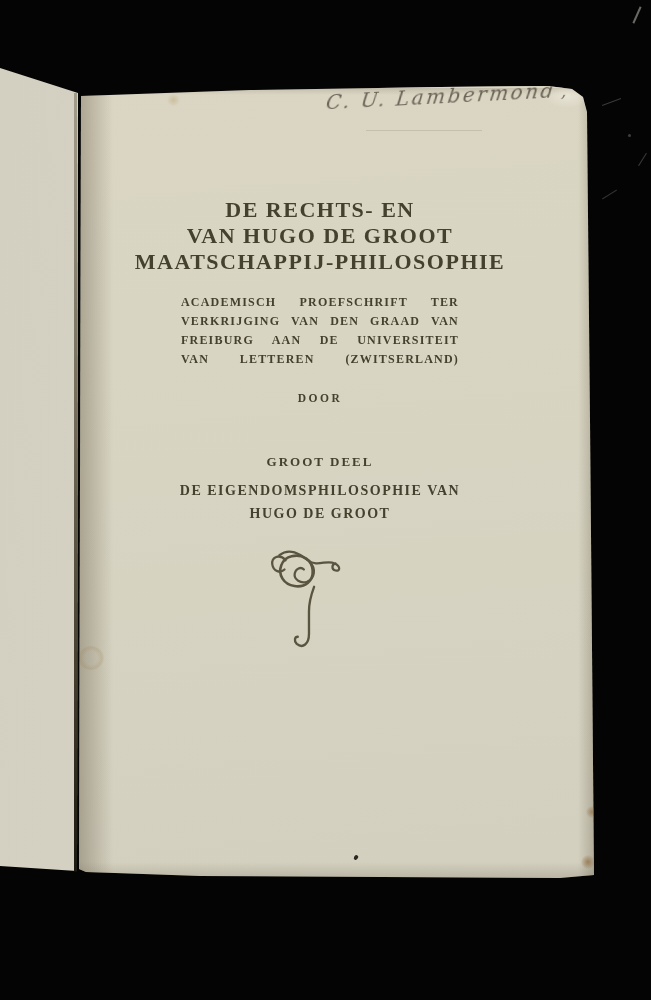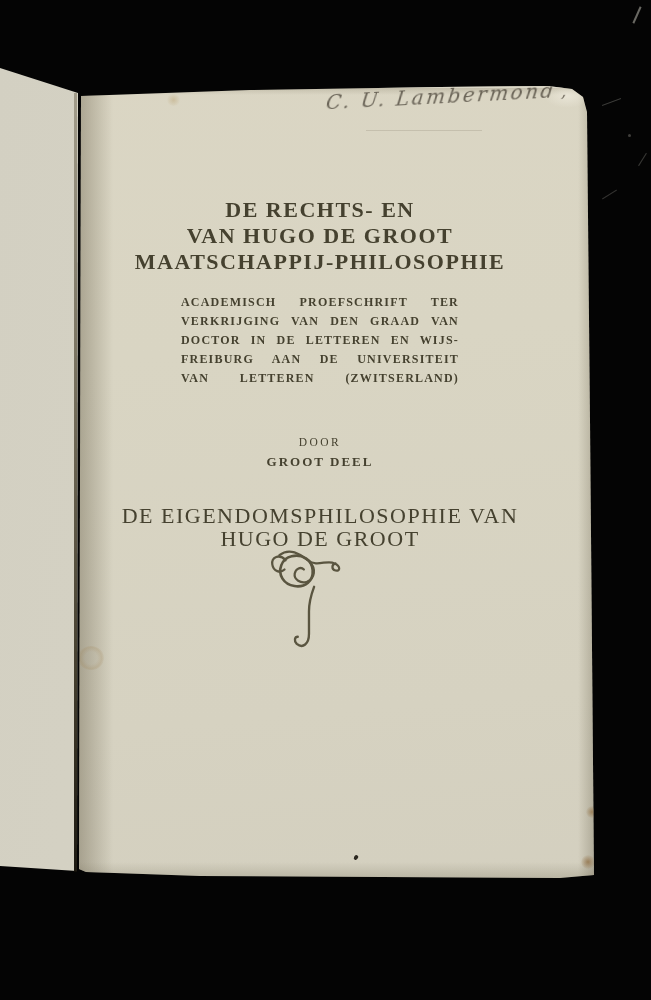--- a/index.html
+++ b/index.html
@@ -76,28 +76,28 @@
   .text-col{
     position:absolute;left:85px;top:0;width:470px;height:1000px;
     color:#45412f;text-align:center;
   }
   .main-title{position:absolute;top:197px;left:0;right:0;
     font-size:22px;line-height:26px;font-weight:700;letter-spacing:1.5px;}
   .subtitle{position:absolute;top:293px;left:96px;width:278px;
     font-size:12px;line-height:19px;font-weight:700;letter-spacing:1.2px;}
   .subtitle div{text-align:justify;text-align-last:justify;}
   .byline{position:absolute;top:392px;left:0;right:0;
-    font-size:11.5px;font-weight:400;letter-spacing:2.5px;margin-top:44px;}
+    font-size:11.5px;font-weight:700;letter-spacing:2.5px;}
   .author{position:absolute;top:409px;left:0;right:0;
     font-size:19px;font-weight:700;letter-spacing:2px;white-space:nowrap;}
   .author .suffix{font-size:13px;letter-spacing:1px;margin-left:7px;}
   .volume-label{position:absolute;top:454px;left:0;right:0;
     font-size:13px;font-weight:700;letter-spacing:2px;}
-  .volume-title{position:absolute;top:504px;left:0;right:0;
-    font-size:22px;line-height:23px;font-weight:400;letter-spacing:1.5px;}
+  .volume-title{position:absolute;top:479px;left:0;right:0;
+    font-size:14px;line-height:23px;font-weight:700;letter-spacing:1.5px;}
   
   .ornament{position:absolute;left:268px;top:544px;width:84px;height:106px;}
   .ornament path{fill:none;stroke:#5a5540;stroke-linecap:round;}
 </style>
 </head>
 <body>
 
 <div class="stage">
 
   <div class="scratch sc-1"></div>
@@ -131,21 +131,20 @@
 
       <div class="main-title">
         <div>DE RECHTS- EN</div>
         <div>VAN HUGO DE GROOT</div>
         <div>MAATSCHAPPIJ-PHILOSOPHIE</div>
       </div>
 
       <div class="subtitle">
         <div>ACADEMISCH PROEFSCHRIFT TER</div>
         <div>VERKRIJGING VAN DEN GRAAD VAN</div>
-        <div>DOCTOR IN DE LETTEREN EN WIJS-</div>
         <div>FREIBURG AAN DE UNIVERSITEIT</div>
         <div>VAN LETTEREN (ZWITSERLAND)</div>
       </div>
 
       <div class="byline">DOOR</div>
 
 
       <div class="volume-label">GROOT DEEL</div>
 
       <div class="volume-title">

